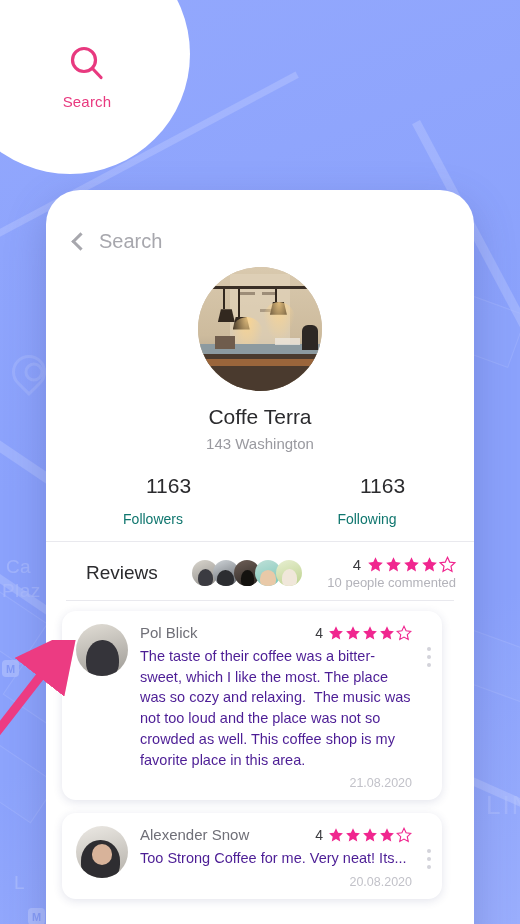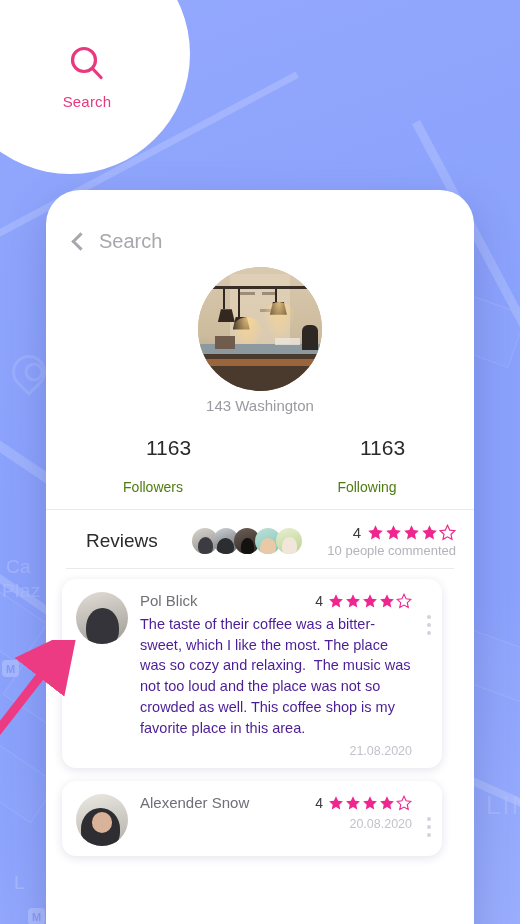--- a/index.html
+++ b/index.html
@@ -157,21 +157,21 @@
     border:1.6px solid #fff; border-radius:3.5px;
   }
   .ig::after {
     content:""; position:absolute; left:6.6px; top:6.6px; width:5.8px; height:5.8px;
     border:1.6px solid #fff; border-radius:50%;
   }
 
   .stats { display: flex; margin-top: 22px; }
   .stat { flex: 1; text-align: center; }
   .stat .num { font-size: 21px; color: #2b2b2e; padding-left: 31px; }
-  .stat .lab { font-size: 14px; color: #4d7c0f; margin-top: 19px; }
+  .stat .lab { font-size: 14px; color: #0f766e; margin-top: 13px; }
 
   .divider { height: 1px; background: #e9e9ee; margin-top: 14px; }
 
   .reviews-head {
     display: flex; align-items: center;
     padding: 14px 18px 10px 20px;
     gap: 10px;
   }
   .reviews-title { font-size: 19px; color: #2b2b2e; flex: none; margin-left: 20px; }
   .facepile { display: flex; margin-left: 22px; flex: none; }
@@ -306,20 +306,21 @@
           <div class="glow" style="left:52%; top:28%;"></div>
           <div class="glow" style="left:26%; top:40%;"></div>
           <div class="counter"></div>
           <div class="machine"></div>
           <div class="cups"></div>
           <div class="person"></div>
           <div class="bar"></div>
           <div class="barlight"></div>
         </div>
       </div>
+      <div class="pname">Coffe Terra</div>
       <div class="paddr">143 Washington</div>
 
       <div class="stats">
         <div class="stat">
           <div class="num">1163</div>
           <div class="lab">Followers</div>
         </div>
         <div class="stat">
           <div class="num">1163</div>
           <div class="lab">Following</div>
@@ -458,20 +459,21 @@
                   </svg>
                 <svg width="16" height="16" viewBox="0 0 20 20">
                     <path d="M10 1.6l2.6 5.6 6 .7-4.5 4.2 1.2 6-5.3-3-5.3 3 1.2-6L1.4 7.9l6-.7z" fill="#f0268f"></path>
                   </svg>
                 <svg width="16" height="16" viewBox="0 0 20 20">
                     <path d="M10 1.6l2.6 5.6 6 .7-4.5 4.2 1.2 6-5.3-3-5.3 3 1.2-6L1.4 7.9l6-.7z" fill="none" stroke="#f0268f" stroke-width="1.4"></path>
                   </svg>
               </span>
             </span>
           </div>
+          <div class="rv-text clip">Too Strong Coffee for me. Very neat! Its...</div>
           <div class="rv-date">20.08.2020</div>
         </div>
         <div class="kebab">
             <i></i>
             <i></i>
             <i></i>
           </div>
       </div>
 
     </div>

